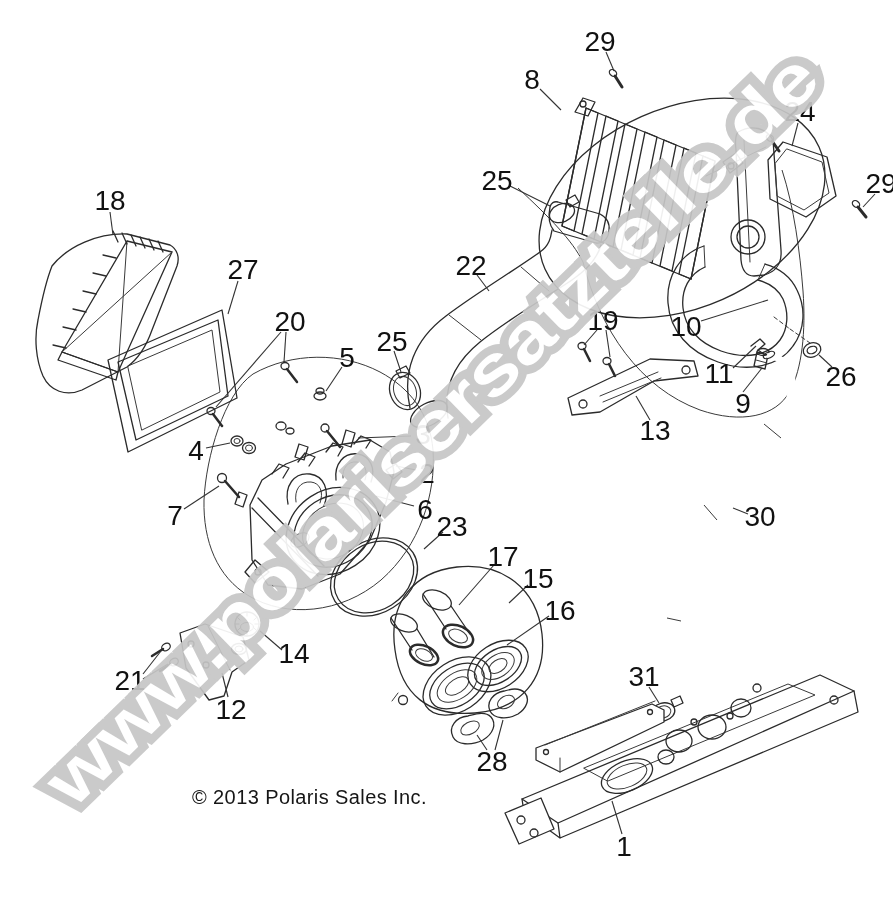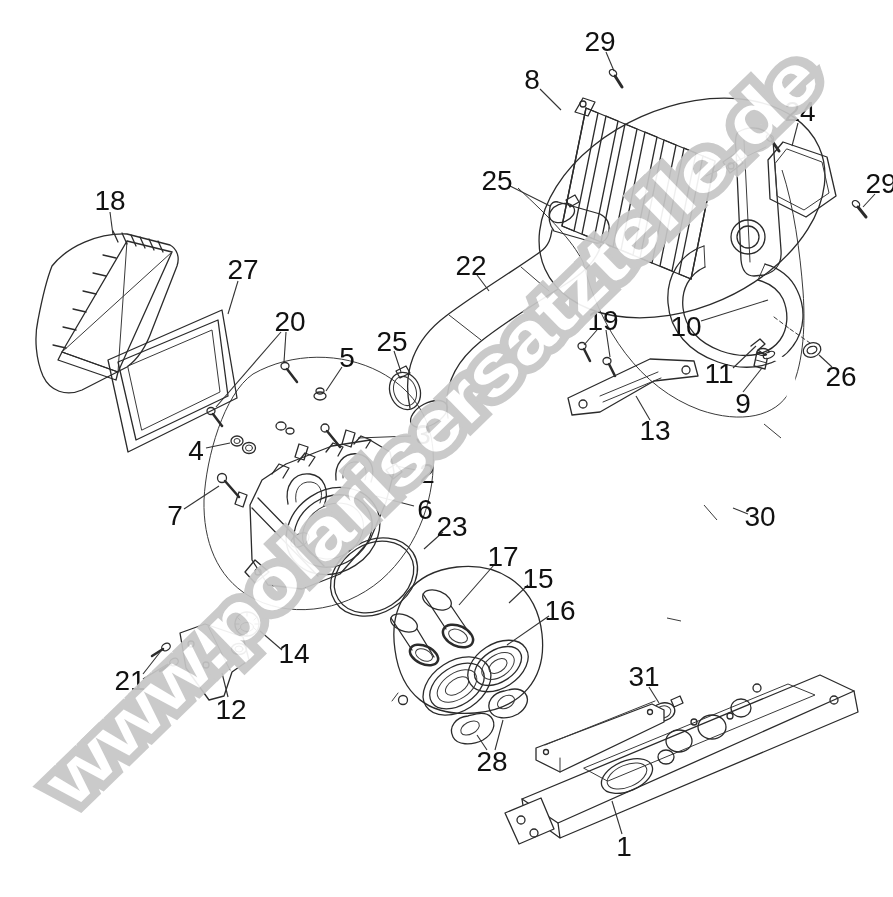--- a/index.html
+++ b/index.html
@@ -332,14 +332,15 @@
         <text x="881" y="183" class="callout">29</text>
         <line x1="748" y1="514" x2="733" y2="508" class="leader"></line>
         <text x="760" y="516" class="callout">30</text>
         <line x1="649" y1="687" x2="659" y2="703" class="leader"></line>
         <text x="644" y="676" class="callout">31</text>
       </g>
 
   <text class="wm-text" x="73" y="810" transform="rotate(-44.1 73 810)" textLength="1045" lengthAdjust="spacingAndGlyphs">www.polarisersatzteile.de</text>
 </svg>
 
+<div class="copyright">© 2013 Polaris Sales Inc.</div>
 
 </div>
 
 </body></html>

